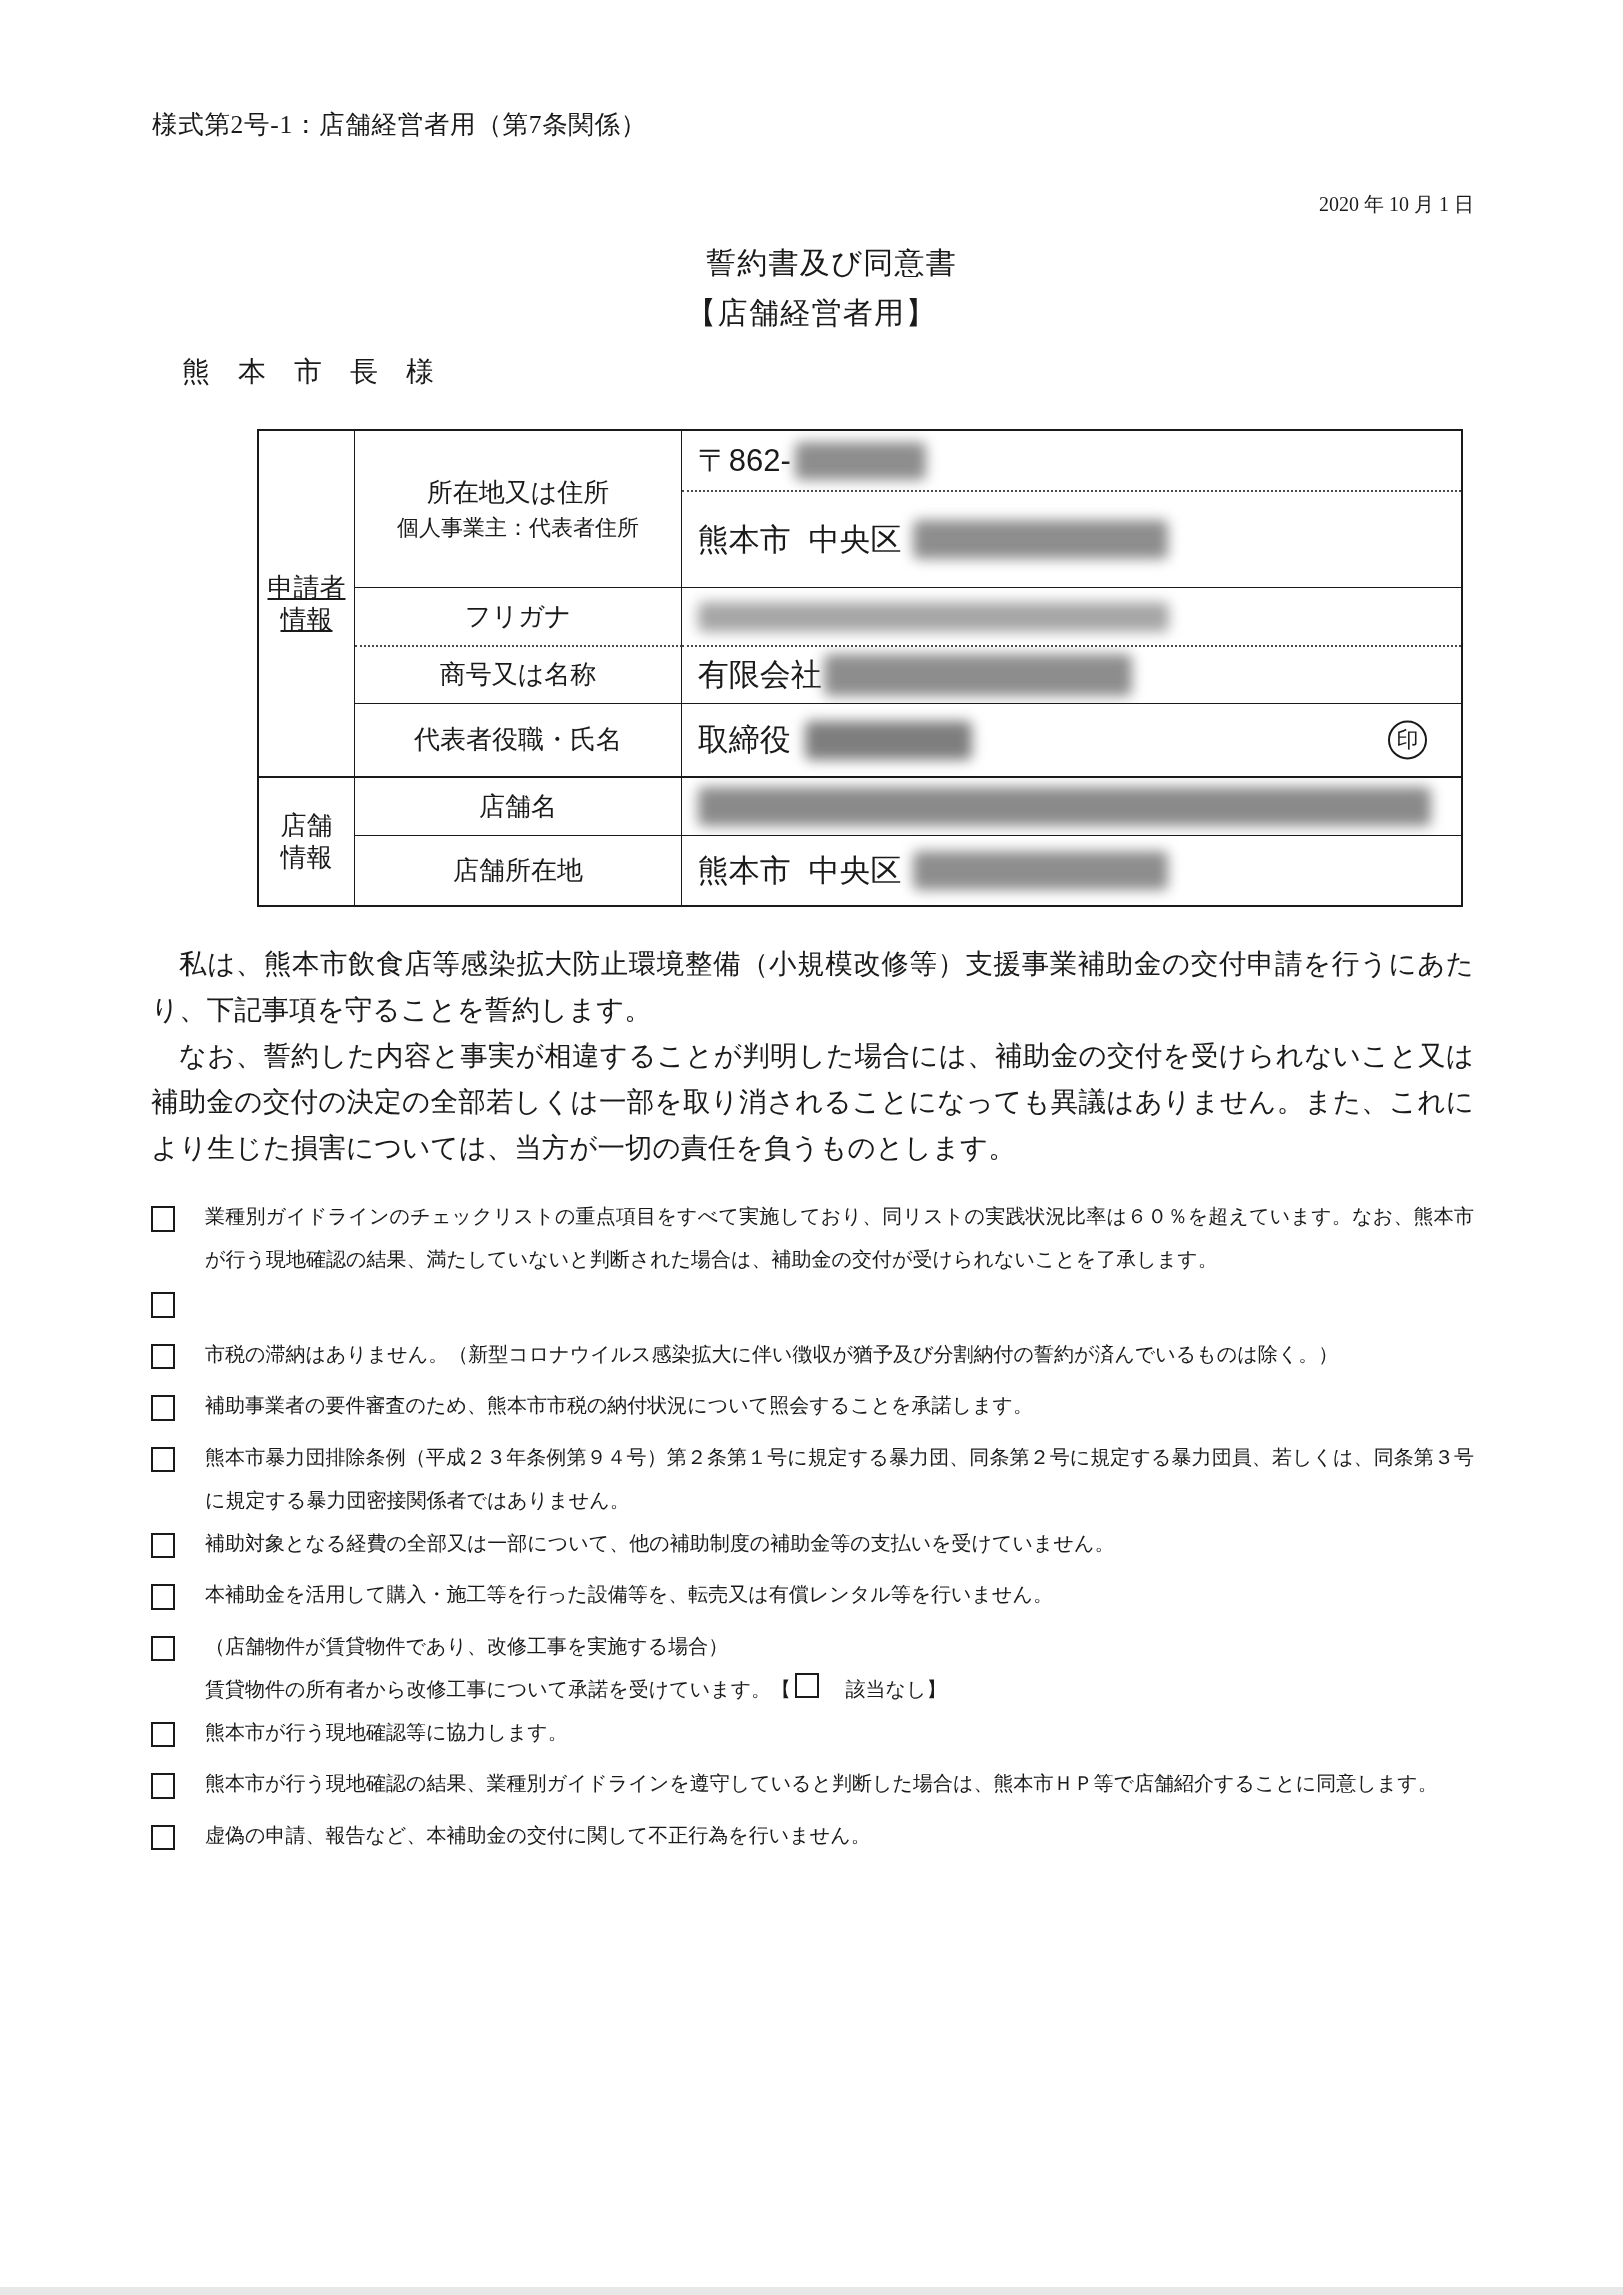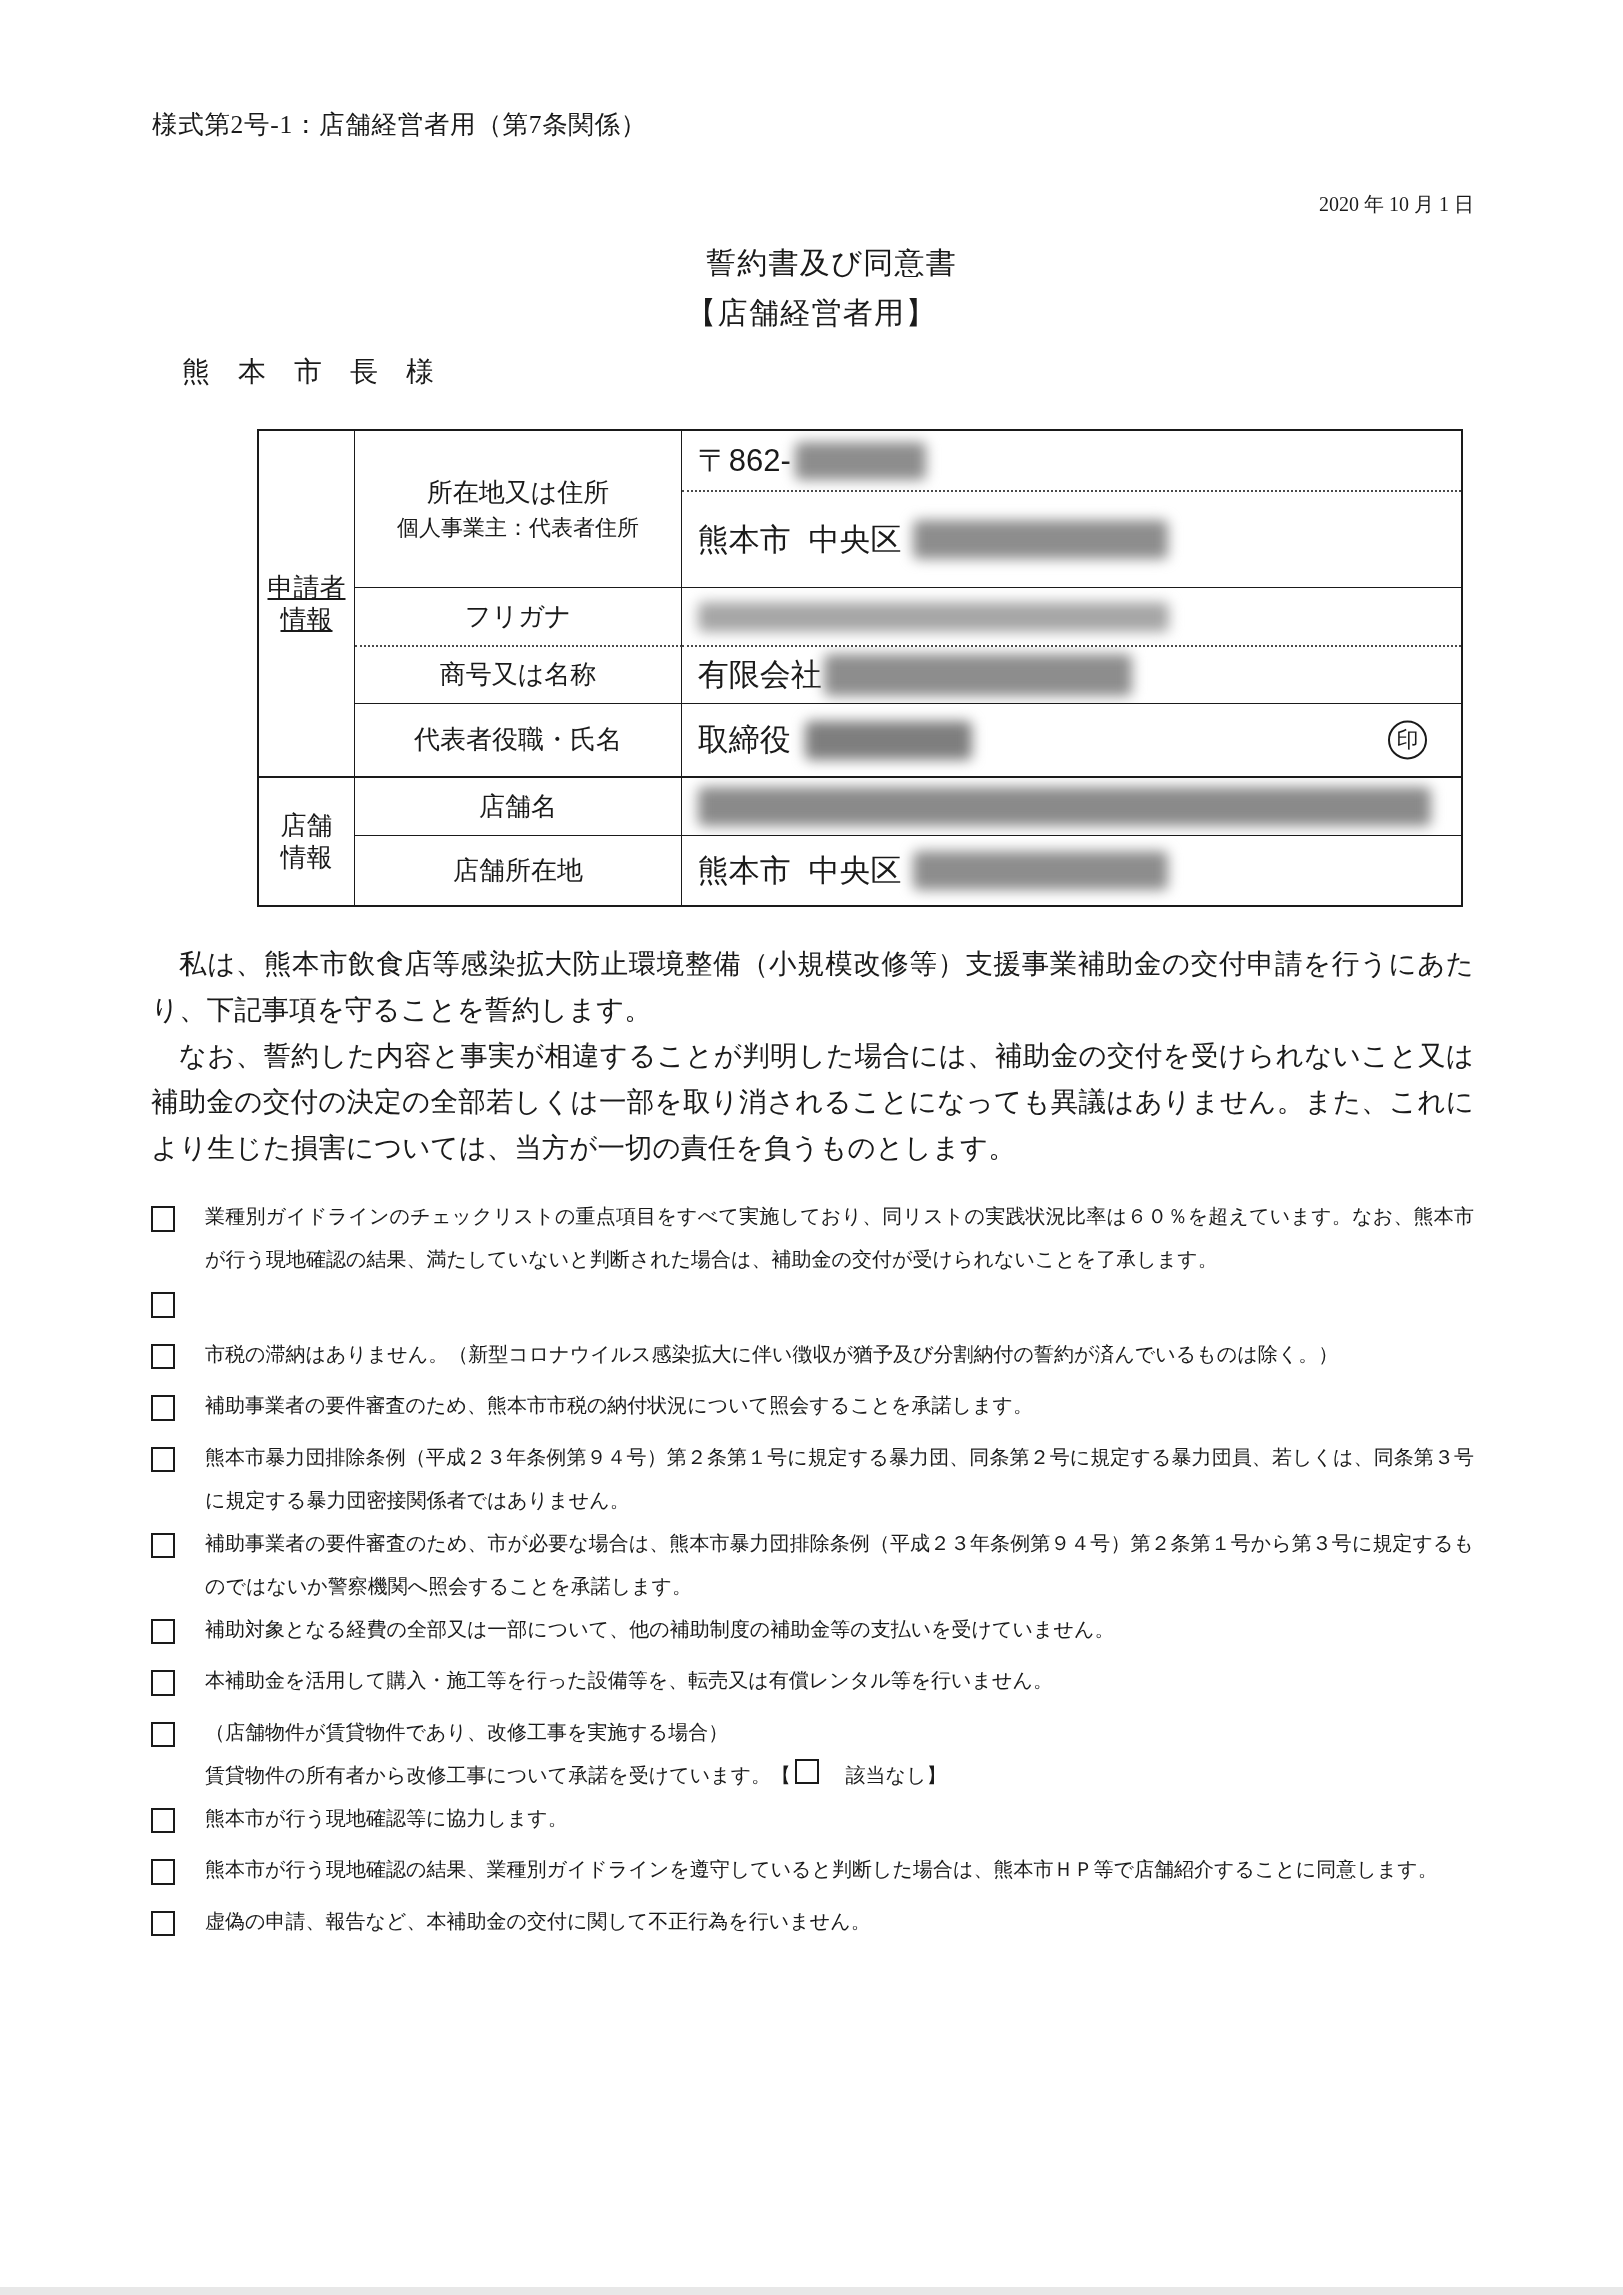--- a/index.html
+++ b/index.html
@@ -214,24 +214,20 @@
     <li class="cl-item">
       <span class="cbx-col"><span class="cbx"></span></span>
       <span class="cl-text">補助事業者の要件審査のため、熊本市市税の納付状況について照会することを承諾します。</span>
     </li>
     <li class="cl-item">
       <span class="cbx-col"><span class="cbx"></span></span>
       <span class="cl-text">熊本市暴力団排除条例（平成２３年条例第９４号）第２条第１号に規定する暴力団、同条第２号に規定する暴力団員、若しくは、同条第３号に規定する暴力団密接関係者ではありません。</span>
     </li>
     <li class="cl-item">
       <span class="cbx-col"><span class="cbx"></span></span>
-      <span class="cl-text">補助事業者の要件審査のため、市が必要な場合は、熊本市暴力団排除条例（平成２３年条例第９４号）第２条第１号から第３号に規定するものではないか警察機関へ照会することを承諾します。</span>
-    </li>
-    <li class="cl-item">
-      <span class="cbx-col"><span class="cbx"></span></span>
       <span class="cl-text">補助対象となる経費の全部又は一部について、他の補助制度の補助金等の支払いを受けていません。</span>
     </li>
     <li class="cl-item">
       <span class="cbx-col"><span class="cbx"></span></span>
       <span class="cl-text">本補助金を活用して購入・施工等を行った設備等を、転売又は有償レンタル等を行いません。</span>
     </li>
     <li class="cl-item">
       <span class="cbx-col"><span class="cbx"></span></span>
       <span class="cl-text">
         <span>（店舗物件が賃貸物件であり、改修工事を実施する場合）</span><br>

